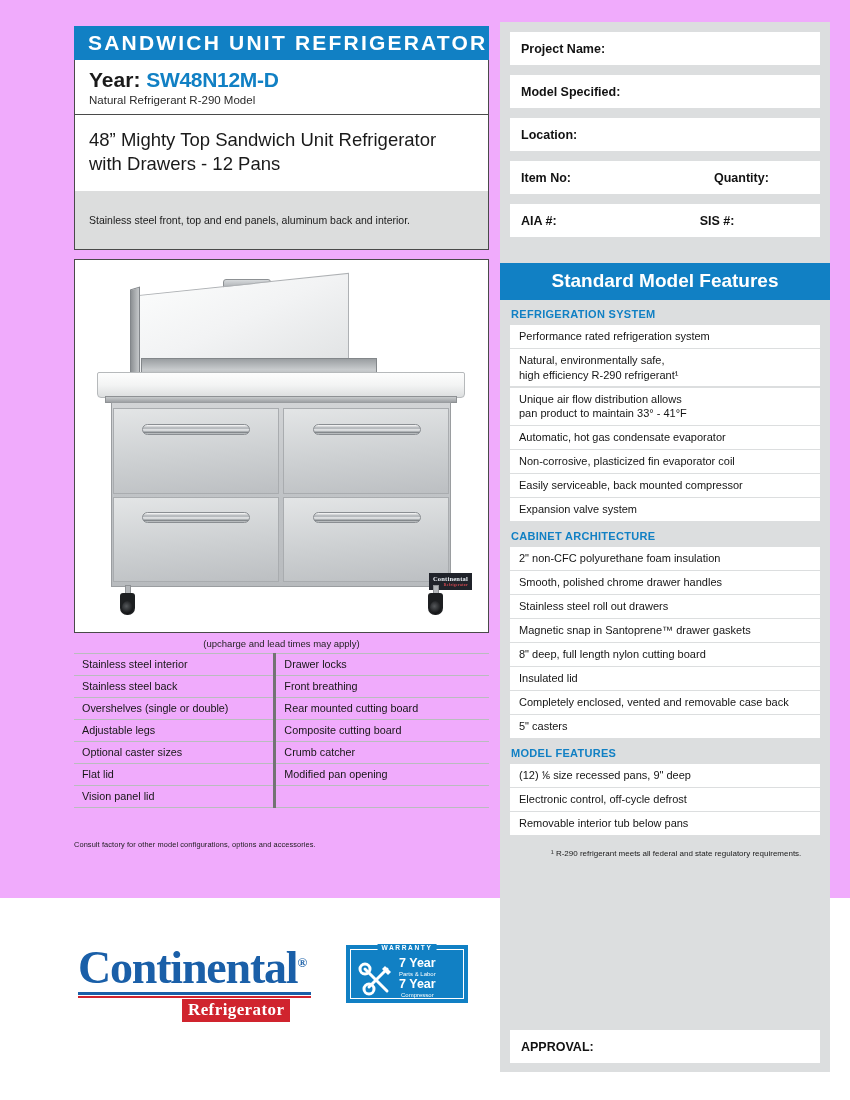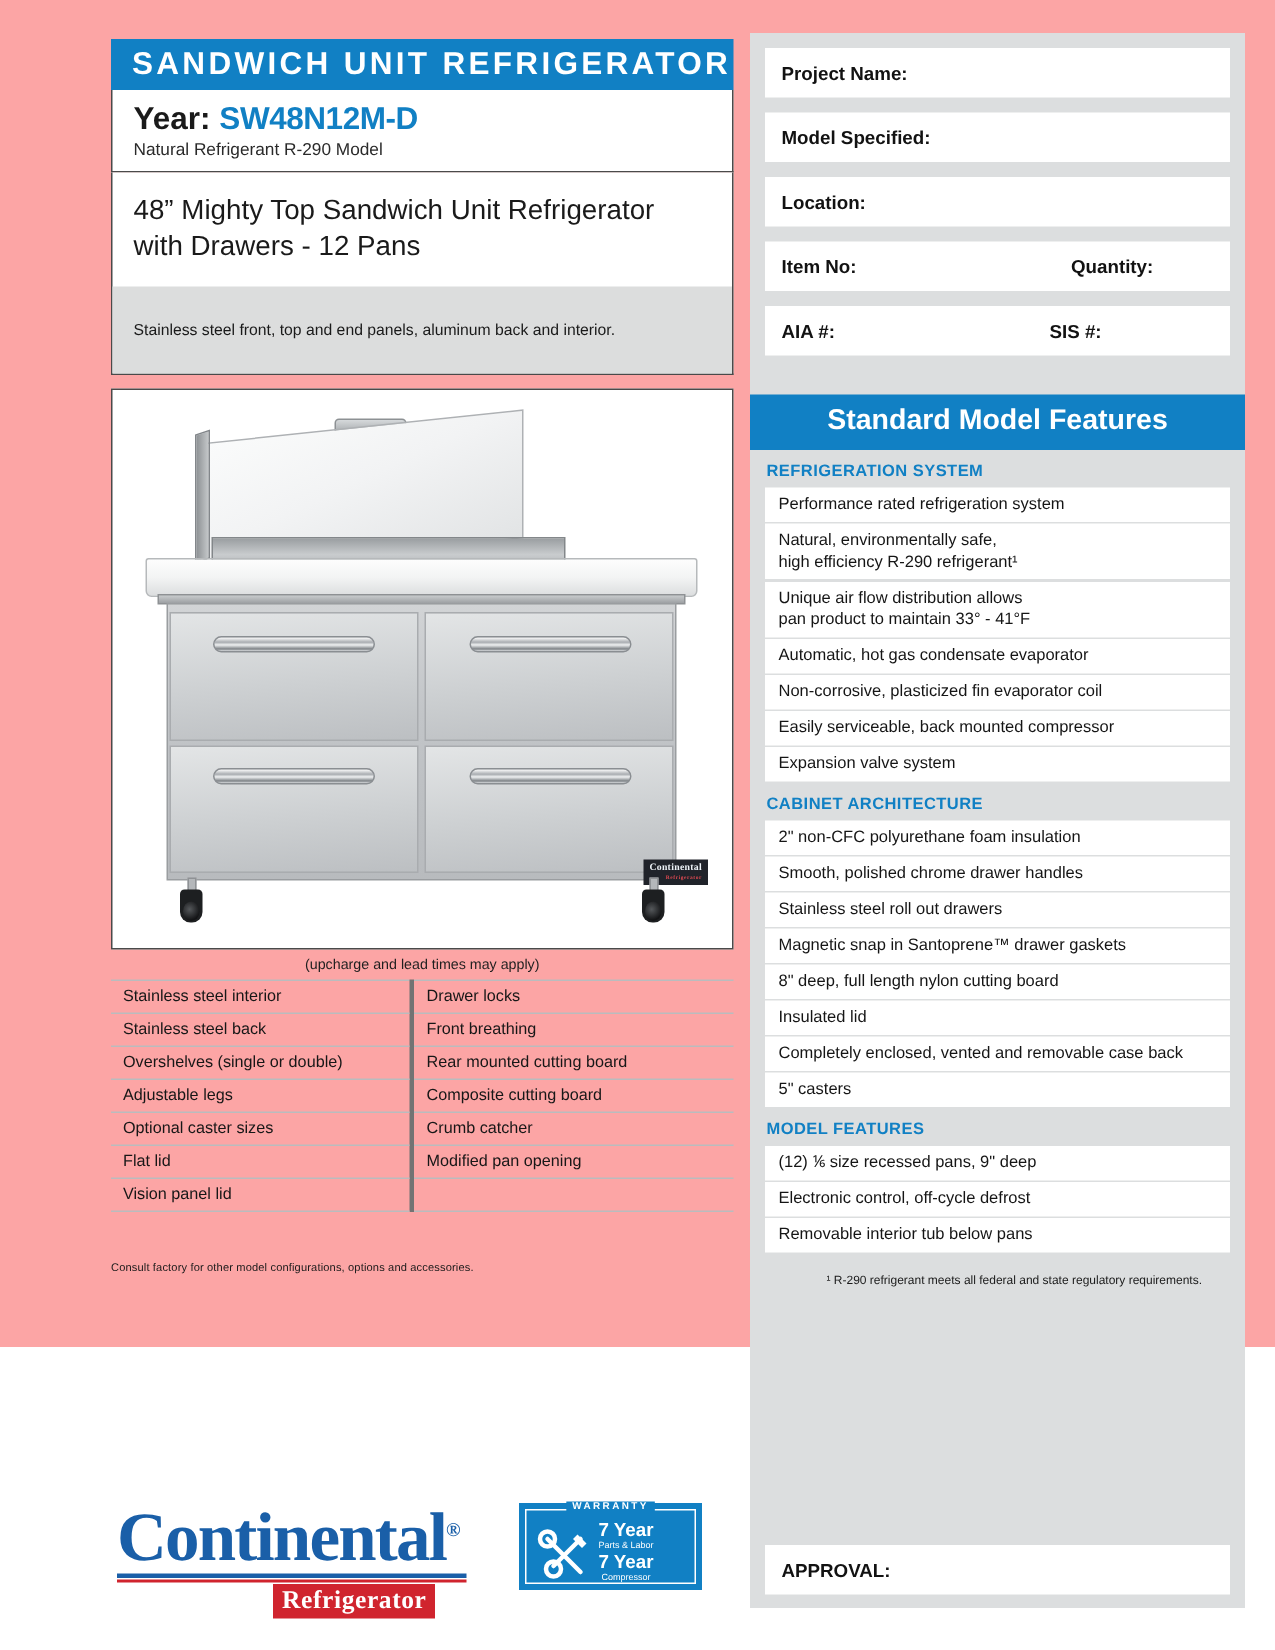--- a/index.html
+++ b/index.html
@@ -3,21 +3,21 @@
 <meta charset="utf-8">
 <title>Spec Sheet</title>
 <style>
   * { box-sizing: border-box; margin: 0; padding: 0; }
   html, body {
     width: 850px; height: 1100px;
     background: #ffffff;
     font-family: "Liberation Sans", sans-serif;
     overflow: hidden;
   }
-  .page { position: relative; width: 850px; height: 898px; background: #fca5a5; }
+  .page { position: relative; width: 850px; height: 898px; background: #f0abfc; }
 
   
   .left-col { position: absolute; left: 74px; top: 26px; width: 415px; }
 
   .title-bar {
     background: #1180c4; color: #fff;
     font-size: 21px; font-weight: bold; letter-spacing: 2.2px;
     padding: 7px 0 7px 14px;
     height: 34px; line-height: 20px;
     white-space: nowrap;
@@ -124,21 +124,21 @@
   }
   .opt-table td.c1 { width: 48.4%; }
   .opt-table tr td { border-left: none; border-right: none; }
   .opt-table td.c1 { border-right: 3px solid #737373; }
 
   .consult {
     margin-top: 32px; font-size: 7.4px; color: #1a1a1a; letter-spacing: 0.1px;
   }
 
   
-  .footer { position: absolute; left: 76px; top: 997px; width: 420px; height: 90px; }
+  .footer { position: absolute; left: 76px; top: 940px; width: 420px; height: 90px; }
   .logo-wrap { position: absolute; left: 2px; top: 0; width: 240px; }
   .logo-word {
     font-family: "Liberation Serif", serif; font-weight: bold;
     font-size: 46px; color: #1a5fa8; line-height: 46px; letter-spacing: -1.2px;
     position: relative; white-space: nowrap;
   }
   .logo-word .reg { font-size: 13px; vertical-align: super; letter-spacing: 0; }
   .logo-rule1 { height: 3px; background: #1a5fa8; width: 233px; margin-top: 1px; }
   .logo-rule2 { height: 2px; background: #d0242e; width: 233px; margin-top: 1px; }
   .logo-sub {

